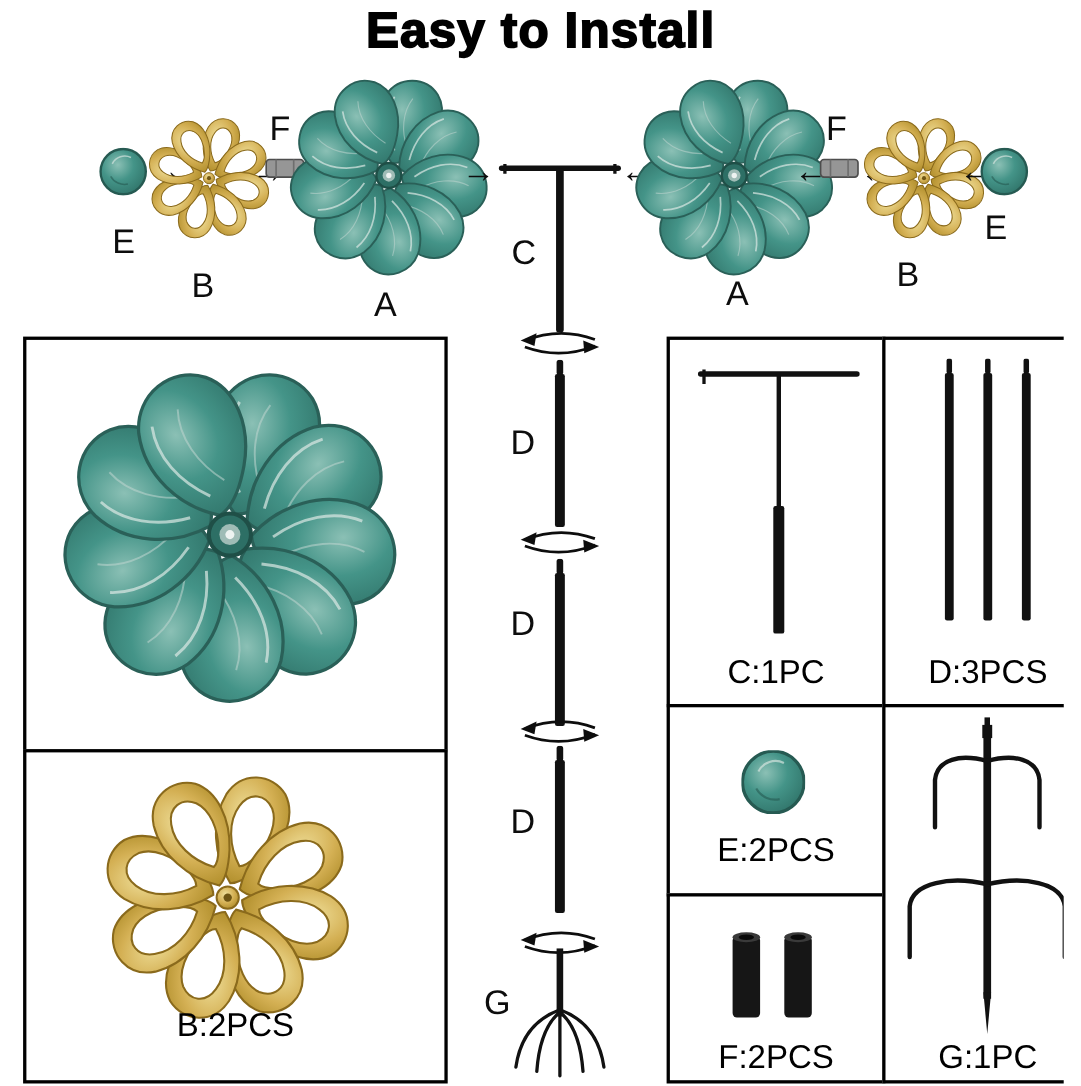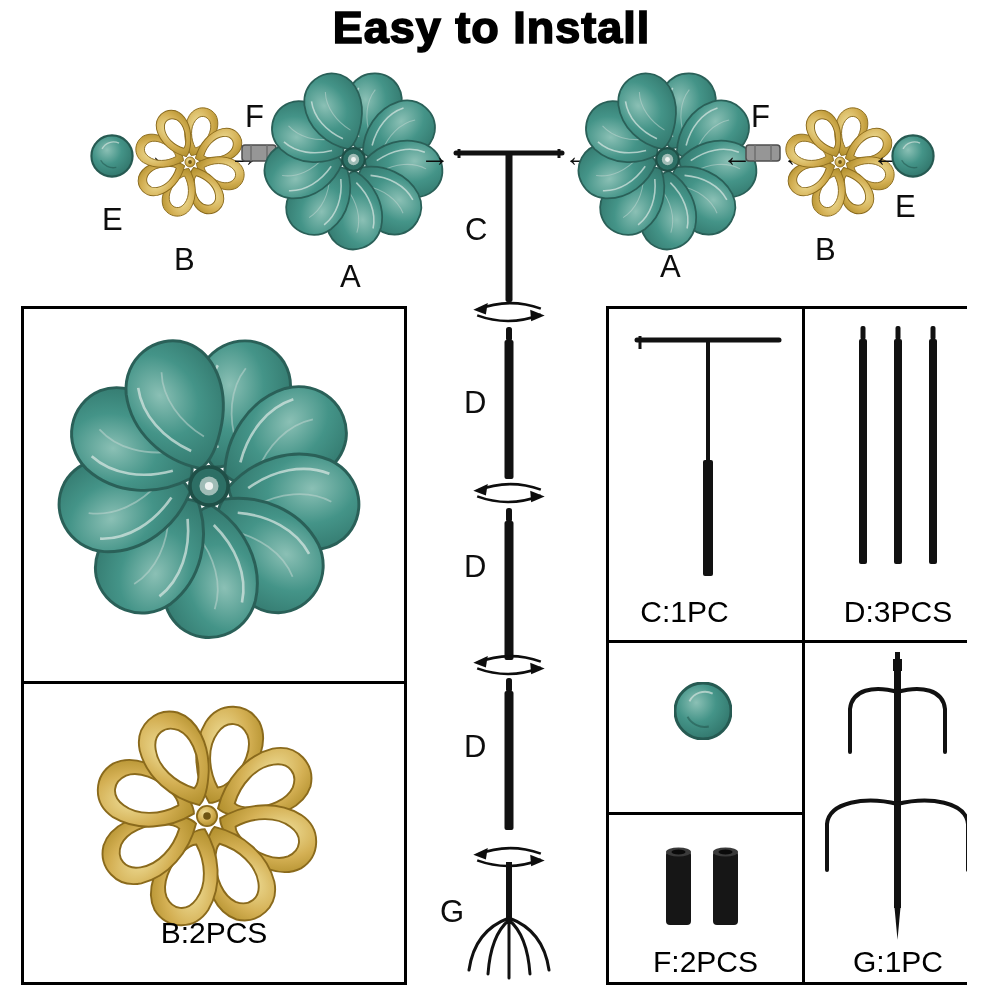--- a/index.html
+++ b/index.html
@@ -244,41 +244,42 @@
 
   <div class="box" style="left:590px;top:306px;width:199px;height:337px"></div>
   <div class="abs" style="left:617px;top:330px">
     <svg width="150" height="252" viewBox="0 0 150 252">
       <line x1="4" y1="10" x2="146" y2="10" stroke="#111" stroke-width="5" stroke-linecap="round"></line>
       <line x1="7" y1="6" x2="7" y2="19" stroke="#111" stroke-width="3"></line>
       <line x1="75" y1="10" x2="75" y2="132" stroke="#111" stroke-width="4"></line>
       <rect x="70" y="130" width="10" height="116" rx="2" fill="#111"></rect>
     </svg>
   </div>
-  <div class="abs part-label" style="left:569px;top:595px;width:199px">C:1PC</div>
+  <div class="abs part-label" style="left:590px;top:595px;width:199px">C:1PC</div>
 
   <div class="box" style="left:786px;top:306px;width:192px;height:337px"></div>
   <div class="abs" style="left:827px;top:326px">
     <svg width="112" height="250" viewBox="0 0 112 250">
       <rect x="17.5" y="0" width="5" height="14" rx="2" fill="#111"></rect>
         <rect x="16" y="13" width="8" height="225" rx="2" fill="#111"></rect>
       <rect x="52.5" y="0" width="5" height="14" rx="2" fill="#111"></rect>
         <rect x="51" y="13" width="8" height="225" rx="2" fill="#111"></rect>
       <rect x="87.5" y="0" width="5" height="14" rx="2" fill="#111"></rect>
         <rect x="86" y="13" width="8" height="225" rx="2" fill="#111"></rect>
     </svg>
   </div>
   <div class="abs part-label" style="left:786px;top:595px;width:192px">D:3PCS</div>
 
   <div class="box" style="left:590px;top:640px;width:199px;height:175px"></div>
   <div class="abs" style="left:658px;top:682px">
     <svg width="58" height="58" viewBox="-30 -30 60 60">
         <use href="#capE"></use>
       </svg>
   </div>
+  <div class="abs part-label" style="left:590px;top:757px;width:199px">E:2PCS</div>
 
   <div class="box" style="left:590px;top:812px;width:199px;height:173px"></div>
   <div class="abs" style="left:644px;top:843px">
     <svg width="90" height="88" viewBox="0 0 90 88">
       <rect x="6" y="8" width="25" height="74" rx="4" fill="#161616"></rect>
       <ellipse cx="18.5" cy="9" rx="12.5" ry="4.5" fill="#3a3a3a"></ellipse>
       <ellipse cx="18.5" cy="9" rx="7" ry="2.5" fill="#0a0a0a"></ellipse>
       <rect x="53" y="8" width="25" height="74" rx="4" fill="#161616"></rect>
       <ellipse cx="65.5" cy="9" rx="12.5" ry="4.5" fill="#3a3a3a"></ellipse>
       <ellipse cx="65.5" cy="9" rx="7" ry="2.5" fill="#0a0a0a"></ellipse>

